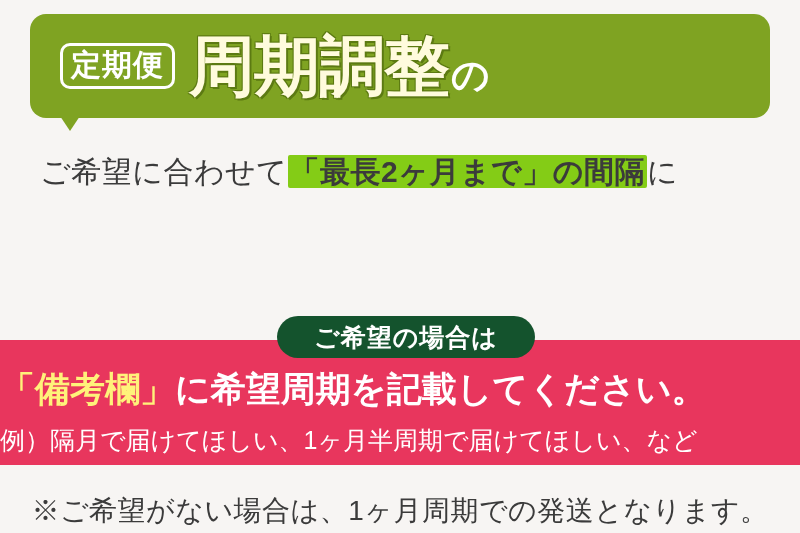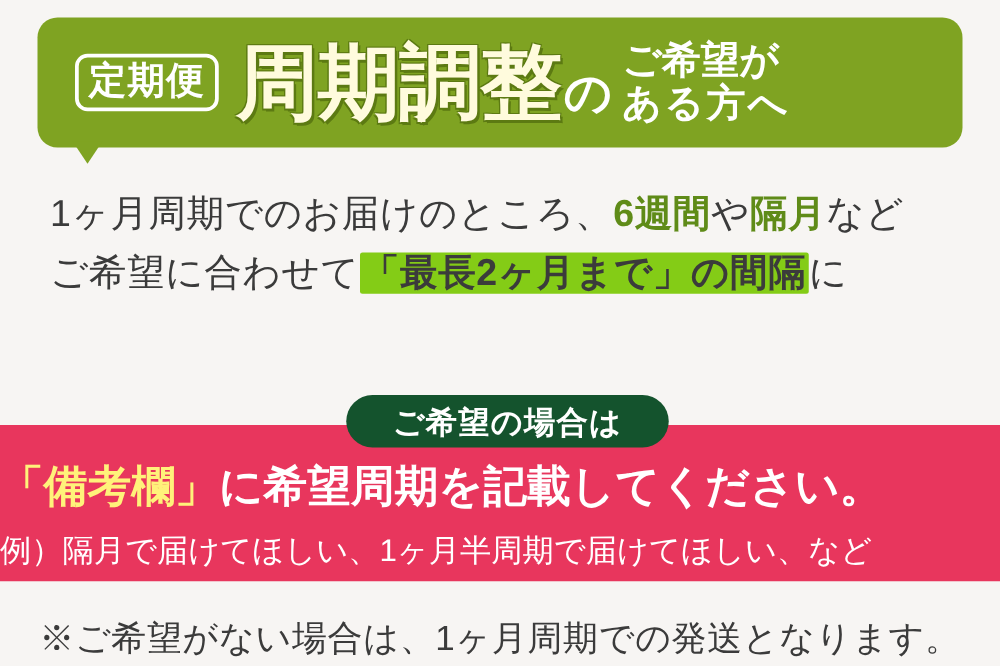--- a/index.html
+++ b/index.html
@@ -193,32 +193,25 @@
 </style>
 </head>
 <body>
 
 <div class="banner-wrap">
   <div class="banner"></div>
   <div class="banner-inner">
     <span class="tag-teiki">定期便</span>
     <span class="headline-main">周期調整</span>
     <span class="headline-no">の</span>
-    <span class="headline-sub">
-      <span class="line1">ご希望が</span><br>
-      <span class="line2">ある方へ</span>
-    </span>
   </div>
 </div>
 <div class="banner-tail"></div>
 
 <div class="body-block">
-  <div class="body-line">
-    <span>1ヶ月周期でのお届けのところ、</span><span class="hl-green">6週間</span><span>や</span><span class="hl-green">隔月</span><span>など</span>
-  </div>
   <div class="body-line">
     <span>ご希望に合わせて</span><span class="hl-yellow">「最長2ヶ月まで」の間隔</span><span>に</span>
   </div>
 </div>
 
 <div class="pill">ご希望の場合は</div>
 
 <div class="pink-band"></div>
 <div class="pink-text">
   <span class="quoted">「備考欄」</span><span>に希望周期を記載してください。</span>

